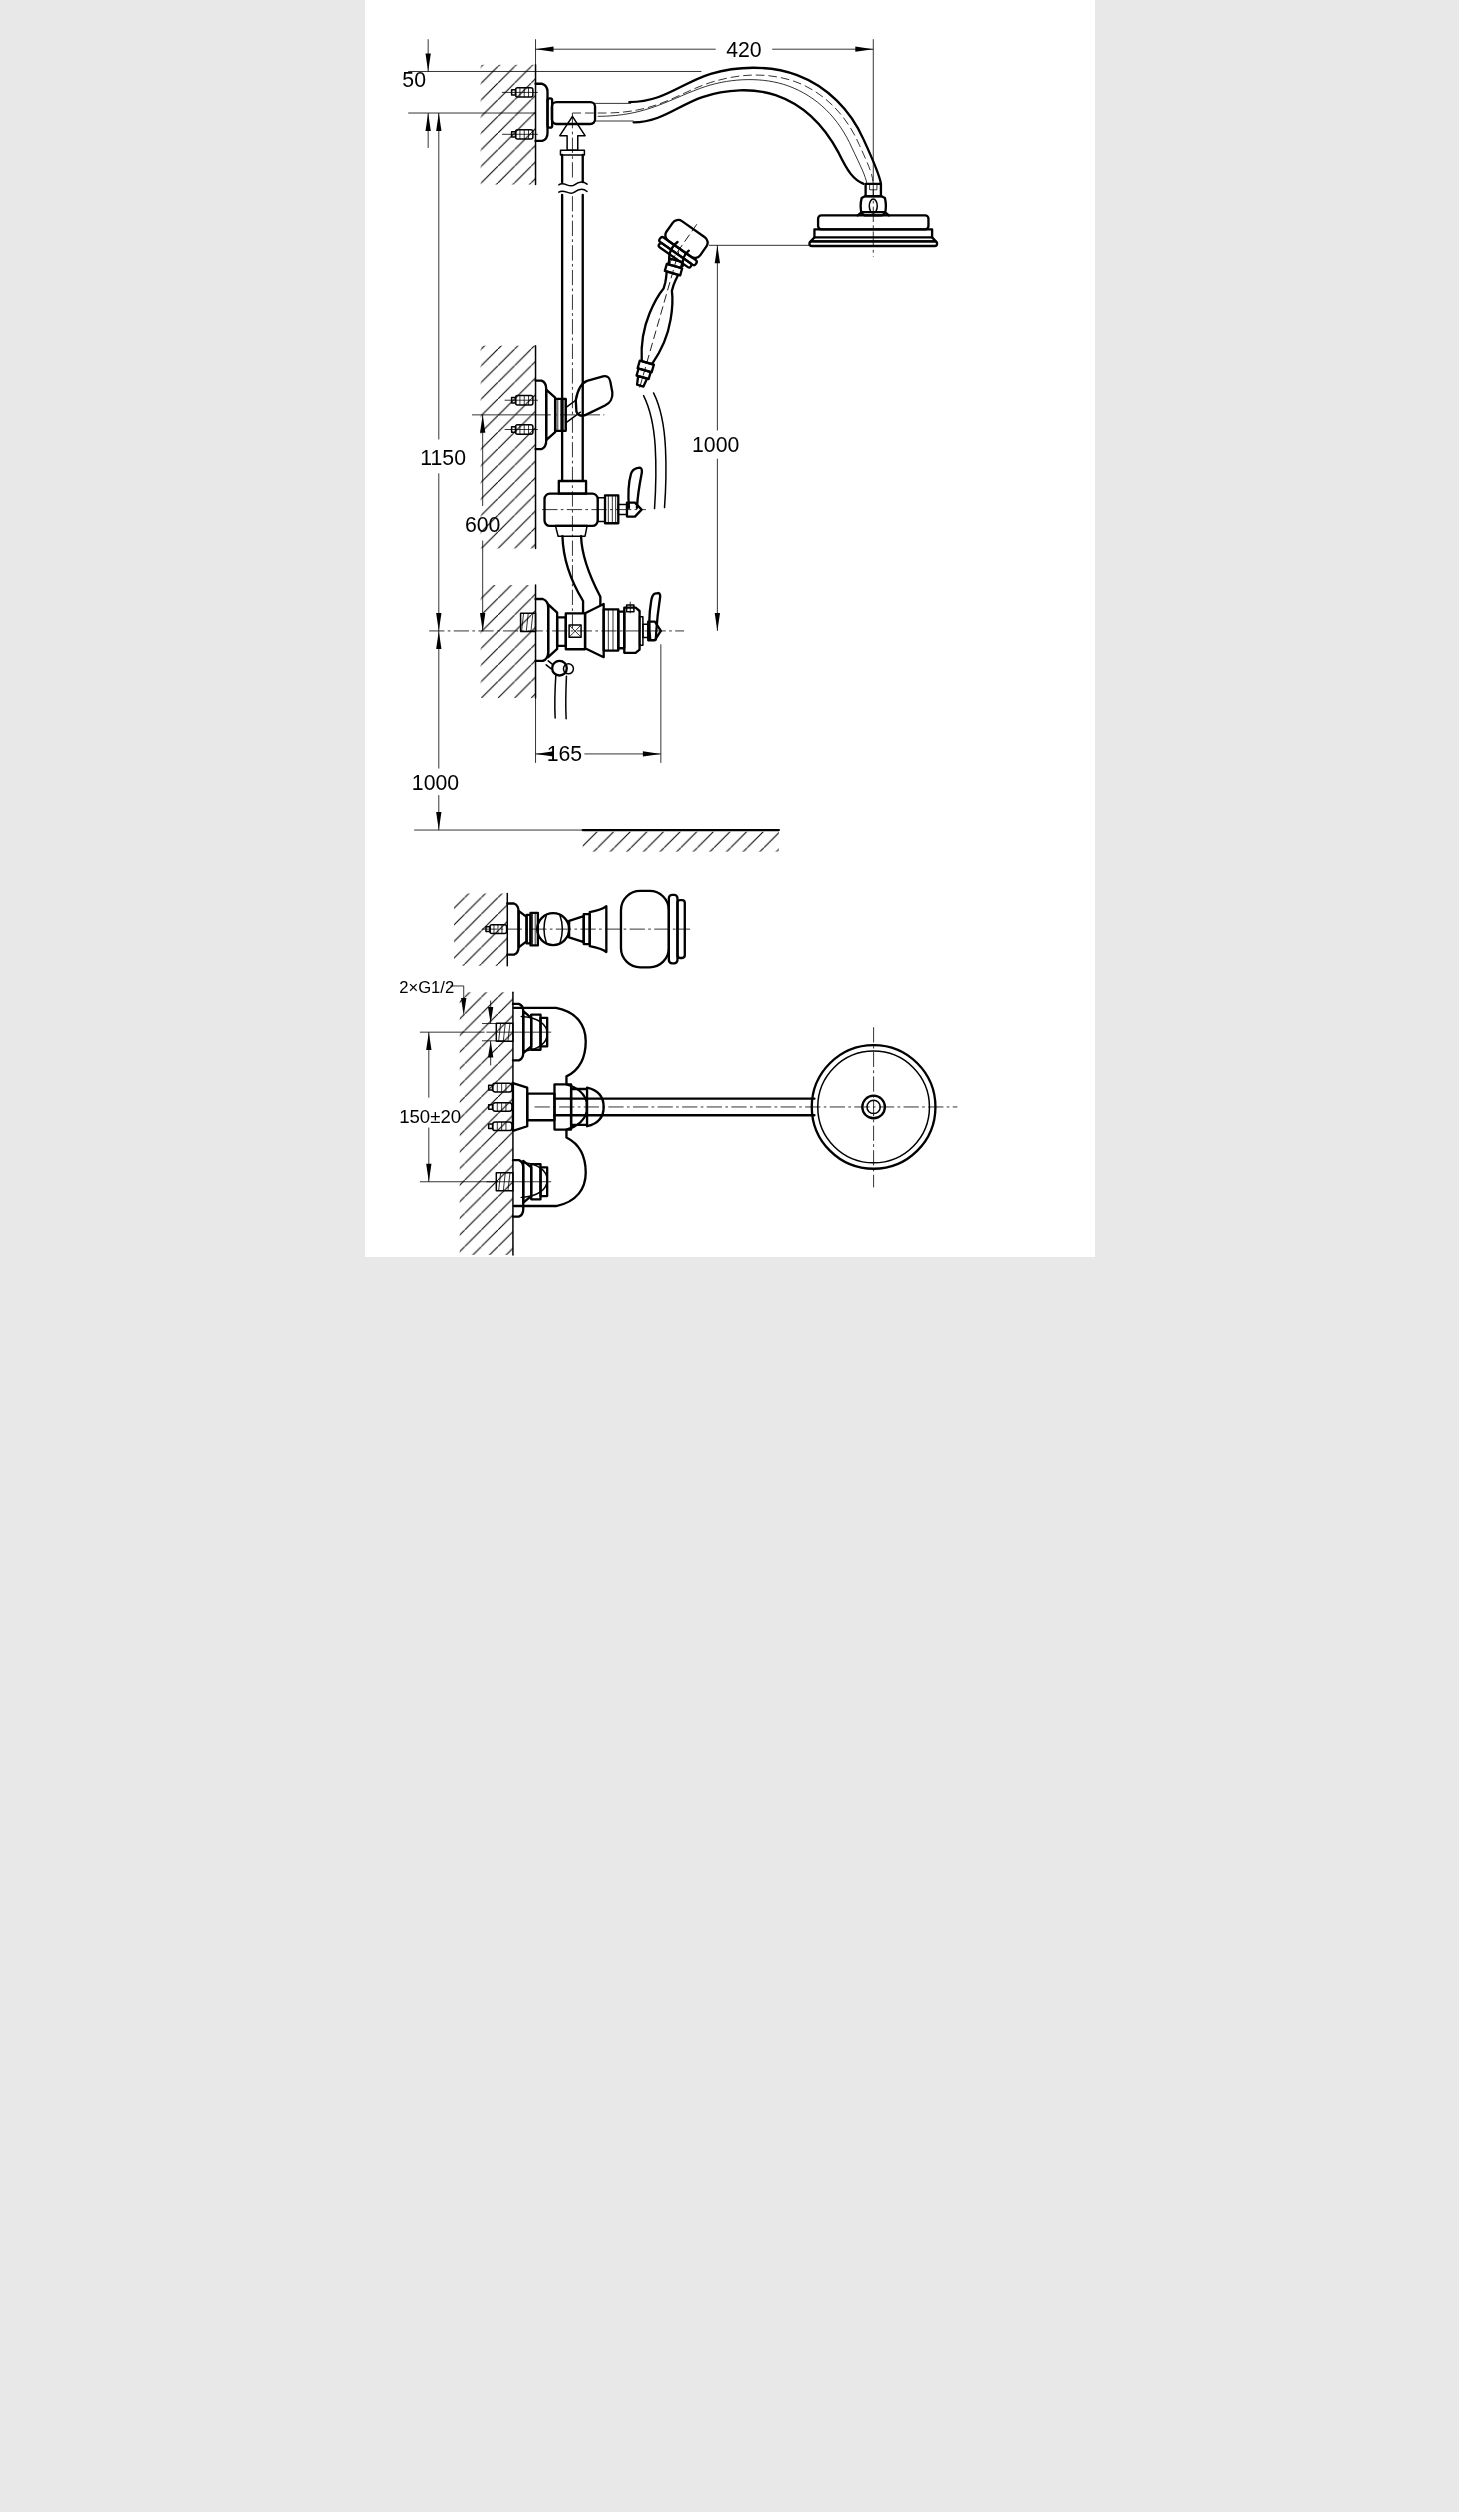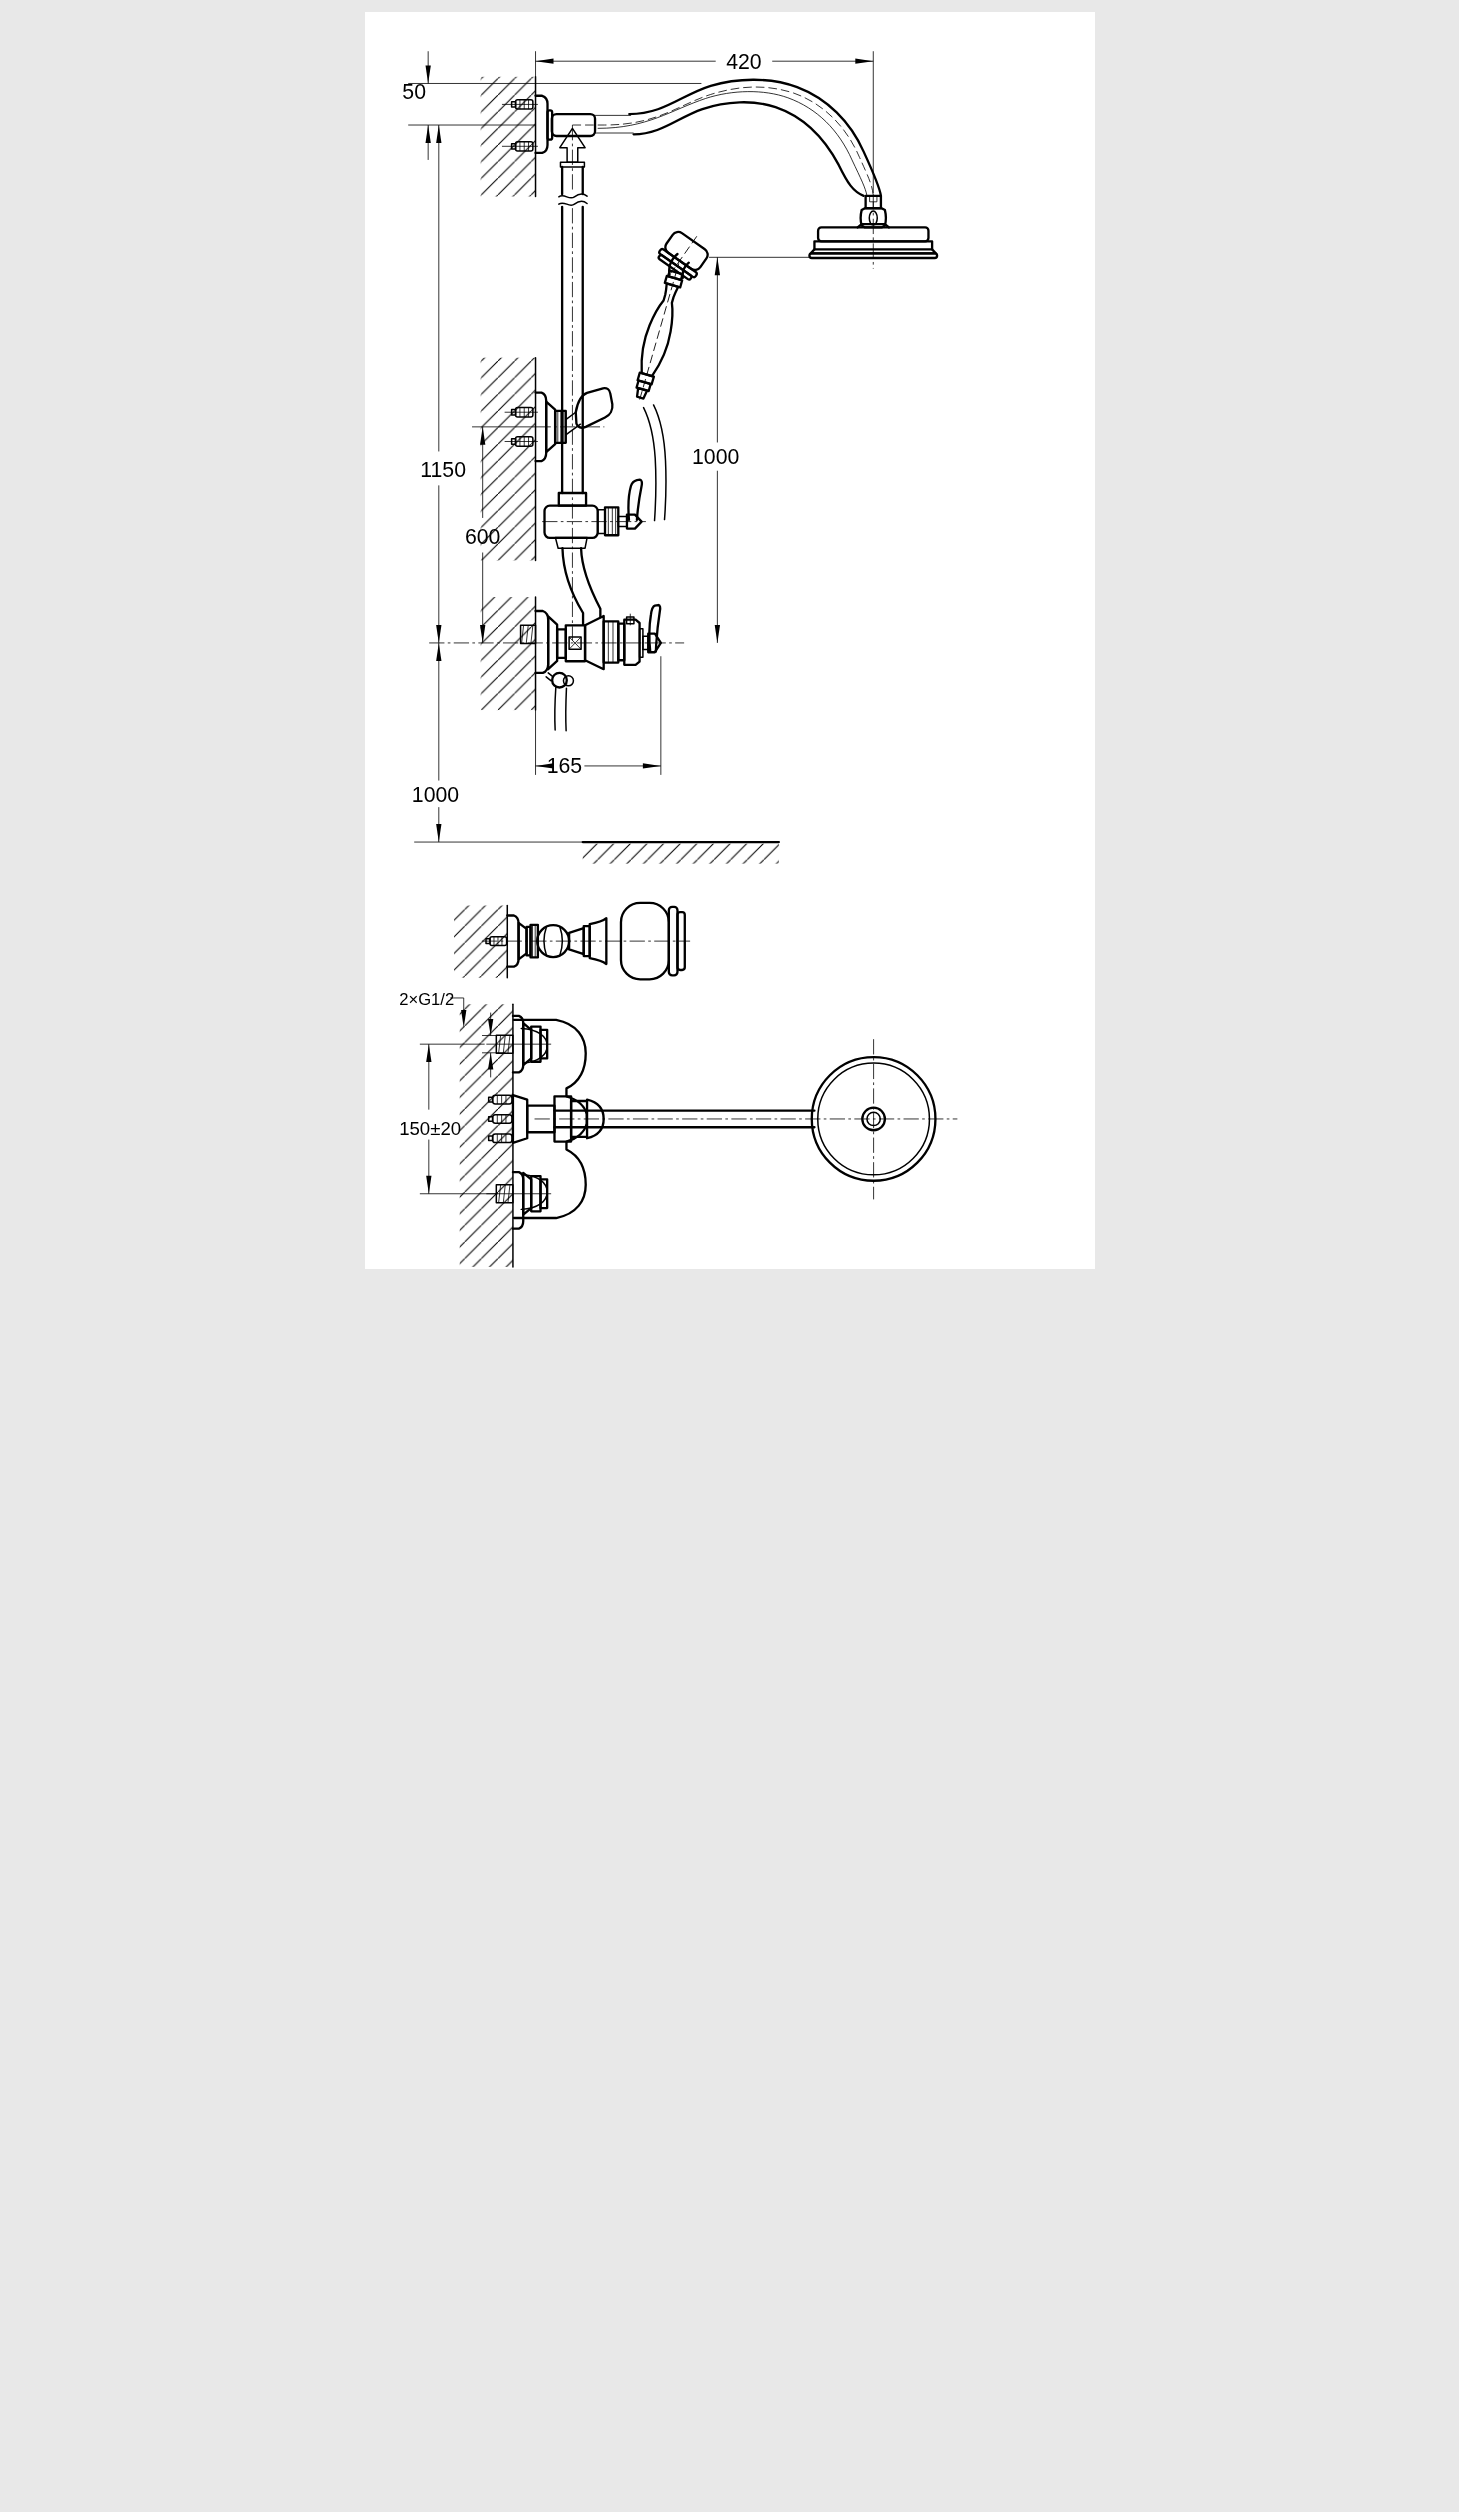--- a/index.html
+++ b/index.html
@@ -1,16 +1,16 @@
 <!DOCTYPE html>
 <html style="font-size:10.6px"><head>
 <meta charset="utf-8">
 <style>
   html,body{margin:0;padding:0;background:#e8e8e8;}
-  .sheet{width:730px;max-width:100%;margin:12px auto;background:#0f172a;}
+  .sheet{width:730px;max-width:100%;margin:0 auto;background:#0f172a;}
   svg{display:block;width:100%;height:auto;background:#fff;}
   .thick{fill:none;stroke:#000;stroke-width:7;stroke-linecap:round;stroke-linejoin:round;}
   .med{fill:none;stroke:#000;stroke-width:4.5;stroke-linecap:round;stroke-linejoin:round;}
   .thin{fill:none;stroke:#000;stroke-width:2.4;stroke-linecap:butt;}
   .cl{fill:none;stroke:#000;stroke-width:2.4;stroke-dasharray:46 10 8 10;}
   .dash{fill:none;stroke:#000;stroke-width:2.4;stroke-dasharray:26 12;}
   .arrow{fill:#000;stroke:none;}
   .dimtxt{font-family:"Liberation Sans","DejaVu Sans",sans-serif;font-size:64px;fill:#000;}
   .dimtxt2{font-family:"Liberation Sans","DejaVu Sans",sans-serif;font-size:50px;fill:#000;}
   .mid{text-anchor:middle;}

